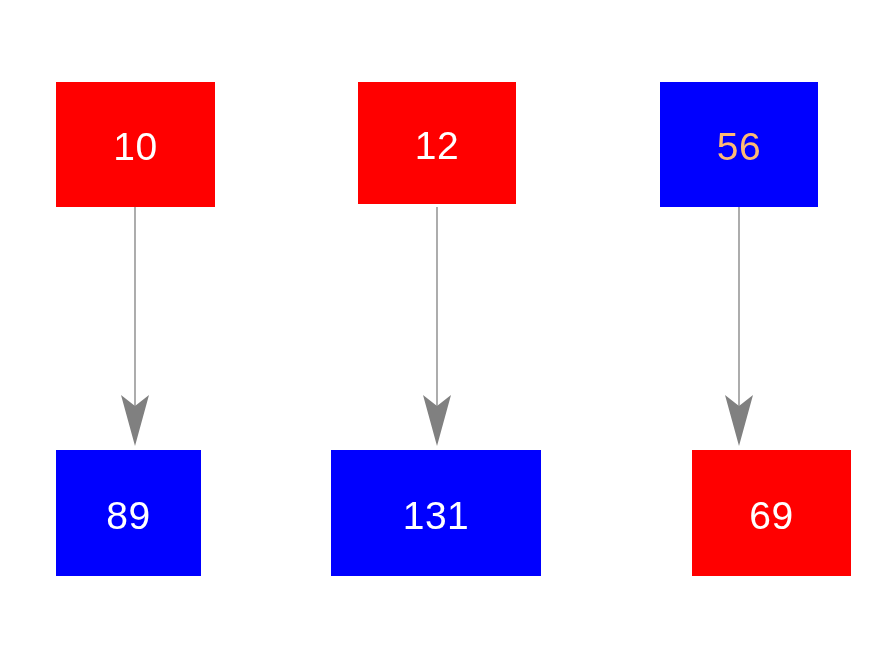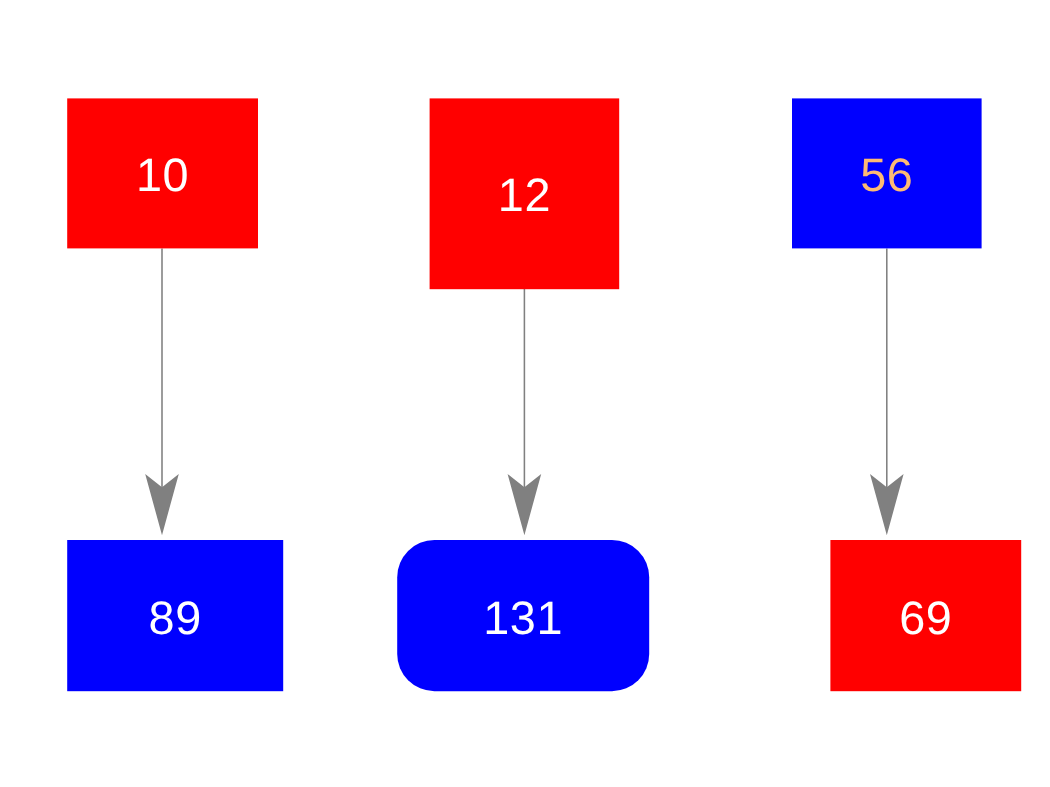--- a/index.html
+++ b/index.html
@@ -30,23 +30,23 @@
     justify-content: center;
   }
   .node .label {
     font-size: 39px;
     line-height: 1;
     padding-top: 4px;
     letter-spacing: 0.5px;
   }
   
   .n1 { left: 56px;  top: 82px;  width: 159px; height: 125px; }
-  .n2 { left: 358px; top: 82px;  width: 158px; height: 159px; }
+  .n2 { left: 358px; top: 82px;  width: 158px; height: 122px; }
   .n3 { left: 660px; top: 82px;  width: 158px; height: 125px; }
-  .n4 { left: 56px;  top: 450px; width: 180px; height: 126px; }
+  .n4 { left: 56px;  top: 450px; width: 145px; height: 126px; }
   .n5 { left: 331px; top: 450px; width: 210px; height: 126px; }
   .n6 { left: 659px; top: 450px; width: 159px; height: 126px; }
 </style>
 </head>
 <body>
 
 <div class="canvas">
 
   <svg class="edges-layer" width="875" height="656" viewBox="0 0 875 656" xmlns="http://www.w3.org/2000/svg">
 
@@ -75,21 +75,21 @@
   </div>
 
   <div class="node n3" style="background-color: rgb(0, 0, 255);">
     <span class="label" style="color: #fdba74;">56</span>
   </div>
 
   <div class="node n4" style="background-color: rgb(0, 0, 255);">
     <span class="label" style="color: rgb(255, 255, 255);">89</span>
   </div>
 
-  <div class="node n5" style="background-color: rgb(0, 0, 255); border-radius: 31px;">
+  <div class="node n5" style="background-color: rgb(0, 0, 255);">
     <span class="label" style="color: rgb(255, 255, 255);">131</span>
   </div>
 
   <div class="node n6" style="background-color: rgb(255, 0, 0); margin-left: 33px;">
     <span class="label" style="color: rgb(255, 255, 255);">69</span>
   </div>
 
 </div>
 
 </body></html>

